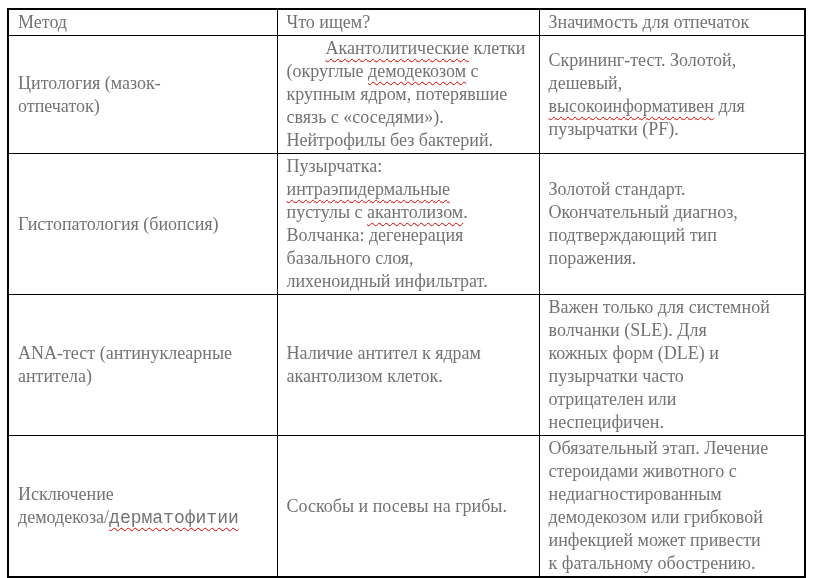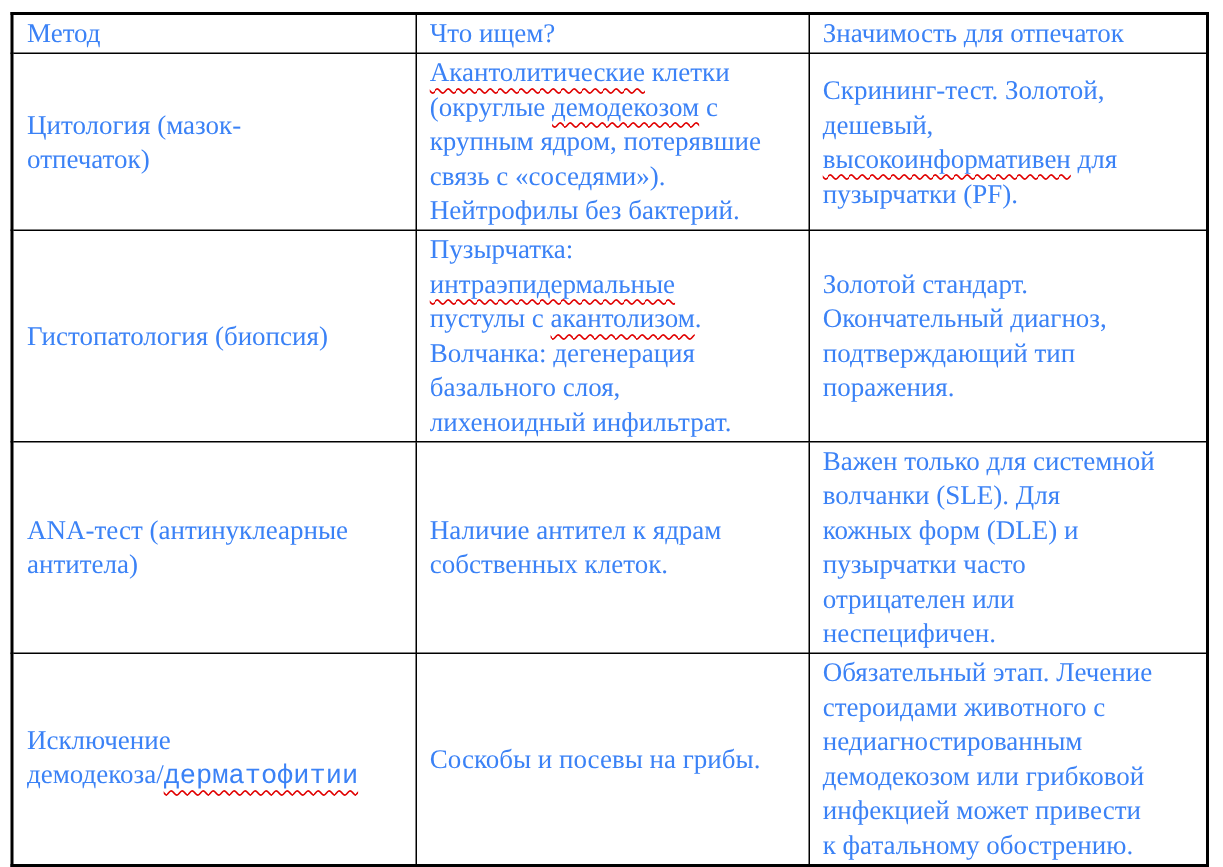--- a/index.html
+++ b/index.html
@@ -42,38 +42,38 @@
   .misspell {
     text-decoration: underline wavy #e00000;
     text-decoration-thickness: 1px;
     text-underline-offset: 4px;
     text-decoration-skip-ink: none;
   }
 </style>
 </head>
 <body style="background: rgb(255, 255, 255);">
 
-<table class="doc-table" style="color: #3b82f6;">
+<table class="doc-table" style="color: #737373;">
   <colgroup>
     <col class="c1">
     <col class="c2">
     <col class="c3">
   </colgroup>
   <thead>
     <tr>
       <th>Метод</th>
       <th>Что ищем?</th>
       <th>Значимость для отпечаток</th>
     </tr>
   </thead>
   <tbody>
       <tr>
         <td><span>Цитология (мазок-
 отпечаток)</span></td>
-        <td><span class="misspell" style="text-decoration-color: rgb(224, 0, 0);">Акантолитические</span><span> клетки
+        <td><span class="misspell" style="text-decoration-color: rgb(224, 0, 0); margin-left: 39px;">Акантолитические</span><span> клетки
 (округлые </span><span class="misspell" style="text-decoration-color: rgb(224, 0, 0);">демодекозом</span><span> с
 крупным ядром, потерявшие
 связь с «соседями»).
 Нейтрофилы без бактерий.</span></td>
         <td><span>Скрининг-тест. Золотой,
 дешевый,
 </span><span class="misspell" style="text-decoration-color: rgb(224, 0, 0);">высокоинформативен</span><span> для
 пузырчатки (PF).</span></td>
       </tr>
       <tr>
@@ -86,21 +86,21 @@
 лихеноидный инфильтрат.</span></td>
         <td><span>Золотой стандарт.
 Окончательный диагноз,
 подтверждающий тип
 поражения.</span></td>
       </tr>
       <tr>
         <td><span>ANA-тест (антинуклеарные
 антитела)</span></td>
         <td><span>Наличие антител к ядрам
-собственных клеток.</span></td>
+акантолизом клеток.</span></td>
         <td><span>Важен только для системной
 волчанки (SLE). Для
 кожных форм (DLE) и
 пузырчатки часто
 отрицателен или
 неспецифичен.</span></td>
       </tr>
       <tr>
         <td><span>Исключение
 демодекоза/</span><span class="misspell" style="text-decoration-color: rgb(224, 0, 0); font-family: Liberation Mono, monospace;">дерматофитии</span></td>

